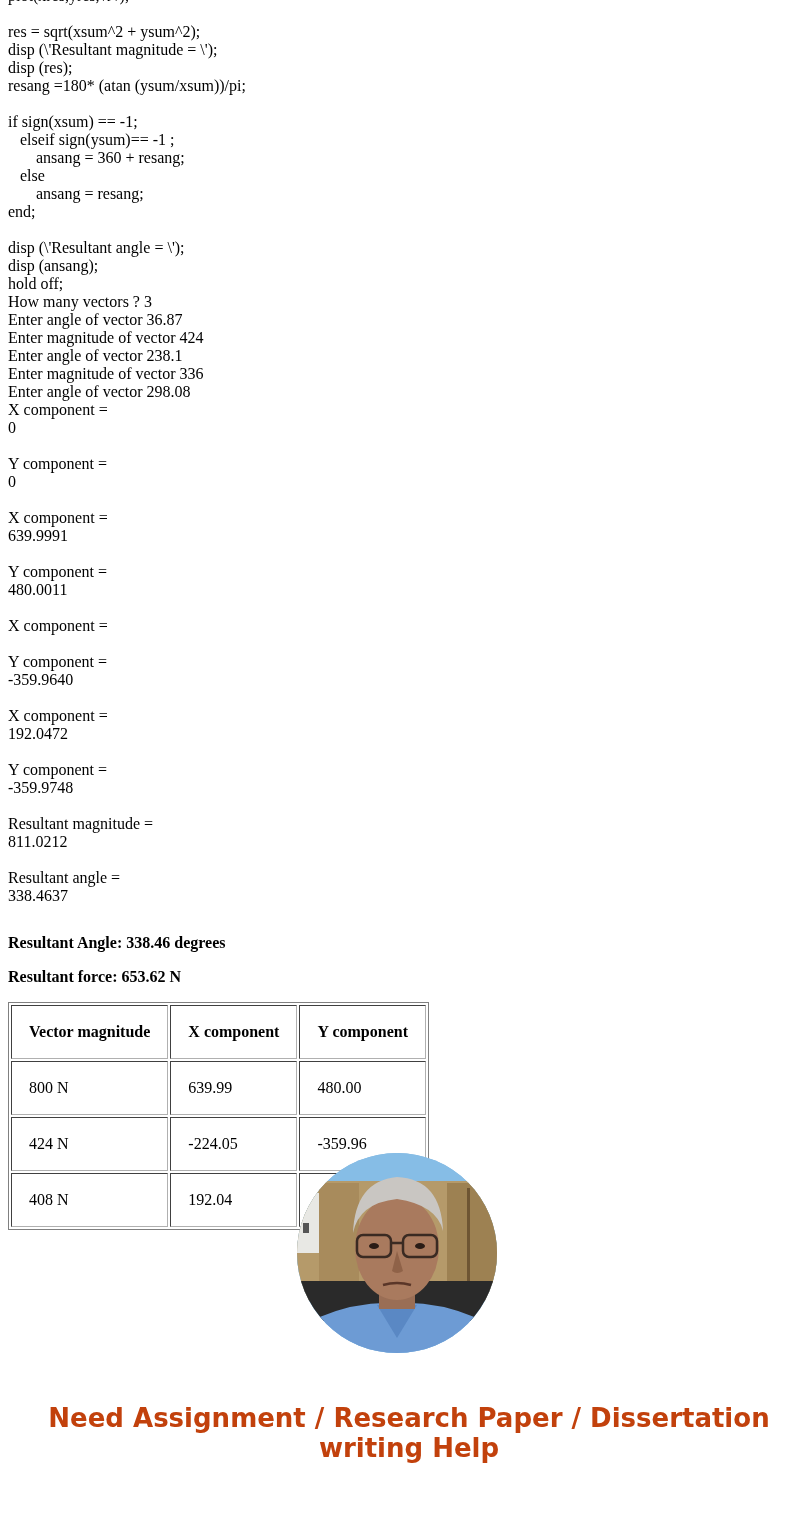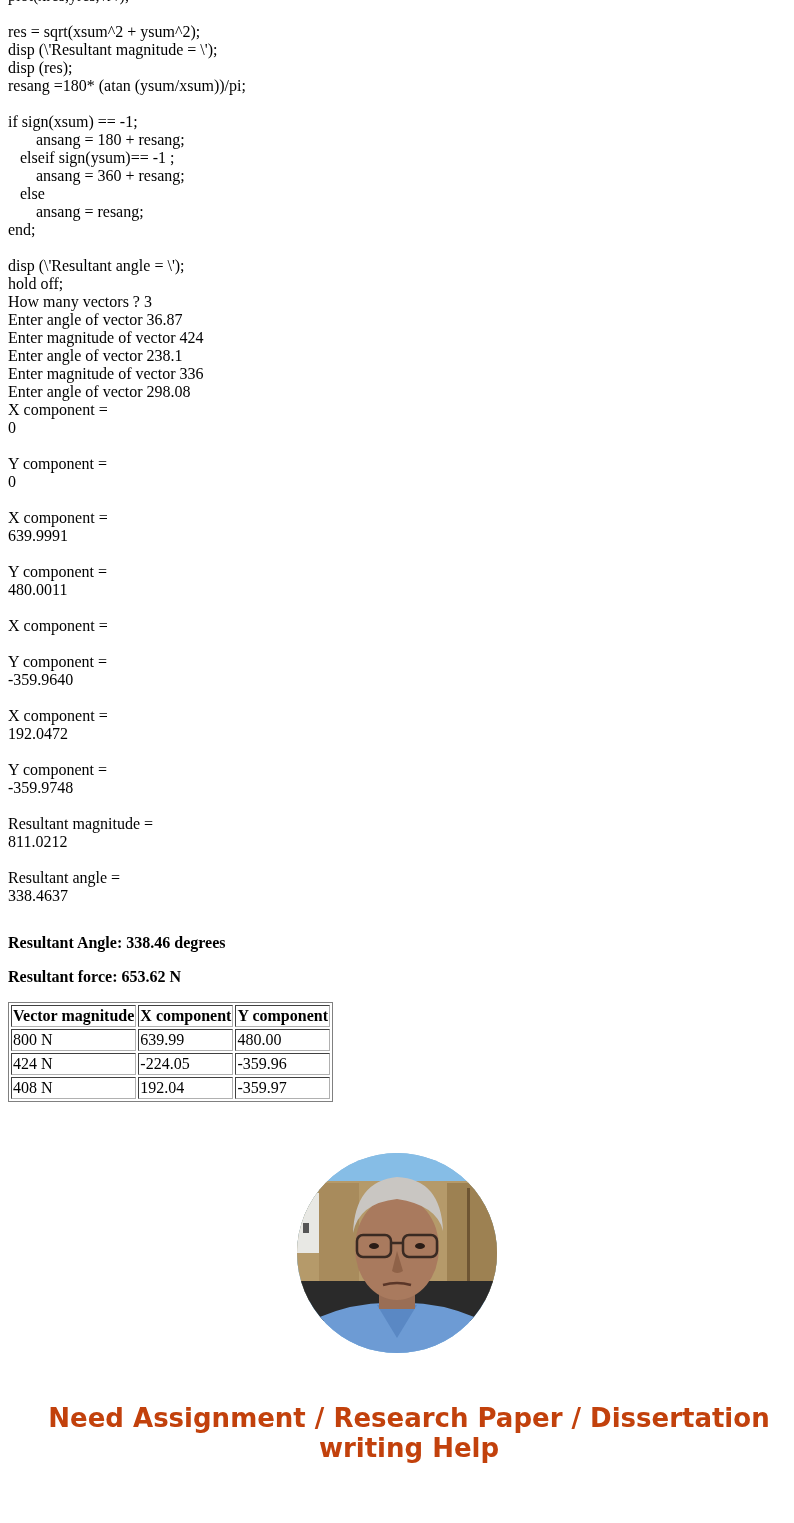--- a/index.html
+++ b/index.html
@@ -30,21 +30,21 @@
       border-collapse: separate;
       border-spacing: 2px;
       border: 1px solid #808080;
       margin-top: 16px;
       font-family: "Liberation Serif", serif;
       font-size: 16px;
     }
     table.vec-table th, table.vec-table td {
       border: 1px solid #000000;
       border-color: #404040 #b0b0b0 #b0b0b0 #404040;
-      padding: 1px;
+      padding: 17px;
       text-align: left;
       line-height: 18px;
       height: 18px;
     }
     table.vec-table th { font-weight: bold; }
     table.vec-table td { font-weight: normal; }
     .avatar-wrap {
       position: absolute;
       left: 297px;
       top: 1153px;
@@ -73,28 +73,28 @@
 <div class="content">
   <div>
     <div class="code-line">plot(xres,yres,\'r\');</div>
     <div class="code-line"></div>
     <div class="code-line">res = sqrt(xsum^2 + ysum^2);</div>
     <div class="code-line">disp (\'Resultant magnitude = \');</div>
     <div class="code-line">disp (res);</div>
     <div class="code-line">resang =180* (atan (ysum/xsum))/pi;</div>
     <div class="code-line"></div>
     <div class="code-line">if sign(xsum) == -1;</div>
-    <div class="code-line">       ansang = 180 + resang;</div>
     <div class="code-line">   elseif sign(ysum)== -1 ;</div>
     <div class="code-line">       ansang = 360 + resang;</div>
     <div class="code-line">   else</div>
     <div class="code-line">       ansang = resang;</div>
     <div class="code-line">end;</div>
     <div class="code-line"></div>
     <div class="code-line">disp (\'Resultant angle = \');</div>
+    <div class="code-line">disp (ansang);</div>
     <div class="code-line">hold off;</div>
   </div>
 
   <div>
     <div class="code-line">How many vectors ? 3</div>
     <div class="code-line">Enter angle of vector 36.87</div>
     <div class="code-line">Enter magnitude of vector 424</div>
     <div class="code-line">Enter angle of vector 238.1</div>
     <div class="code-line">Enter magnitude of vector 336</div>
     <div class="code-line">Enter angle of vector 298.08</div>

